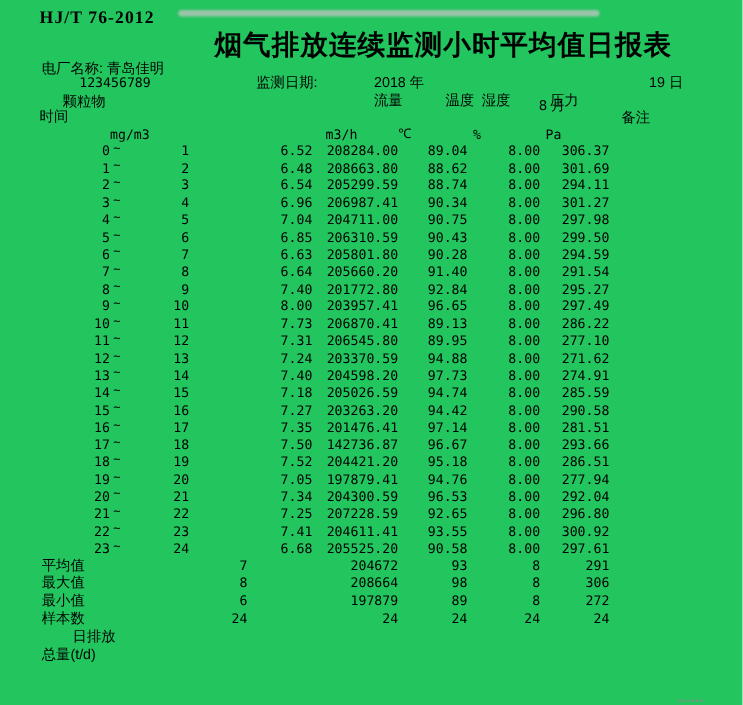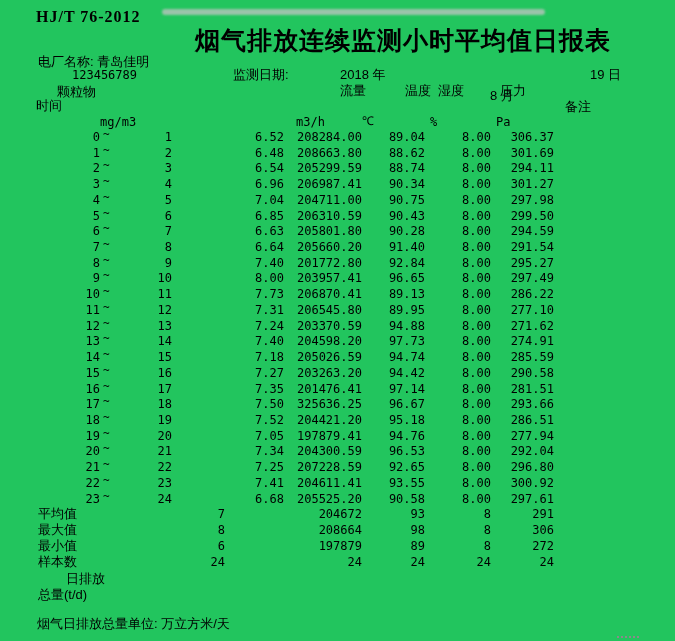--- a/index.html
+++ b/index.html
@@ -232,21 +232,21 @@
         <span class="cell flow">201476.41</span>
         <span class="cell temp">97.14</span>
         <span class="cell hum">8.00</span>
         <span class="cell press">281.51</span>
       </div>
       <div class="row">
         <span class="cell hstart">17</span>
         <span class="cell tilde">~</span>
         <span class="cell hend">18</span>
         <span class="cell pm">7.50</span>
-        <span class="cell flow">325636.25</span>
+        <span class="cell flow">142736.87</span>
         <span class="cell temp">96.67</span>
         <span class="cell hum">8.00</span>
         <span class="cell press">293.66</span>
       </div>
       <div class="row">
         <span class="cell hstart">18</span>
         <span class="cell tilde">~</span>
         <span class="cell hend">19</span>
         <span class="cell pm">7.52</span>
         <span class="cell flow">204421.20</span>
@@ -336,16 +336,15 @@
         <span class="cell v1">24</span>
         <span class="cell flow">24</span>
         <span class="cell temp">24</span>
         <span class="cell hum">24</span>
         <span class="cell press">24</span>
       </div>
     </div>
 
   <div class="abs cjk" style="left:54px;top:570px;margin-left:12px;">日排放</div>
   <div class="abs cjk" style="left:38px;top:586px;">总量(t/d)</div>
-  <div class="abs cjk" style="left:37px;top:615px;">烟气日排放总量单位: 万立方米/天</div>
 
   <div class="abs artifact" style="left:617px;top:636px;"></div>
 </div>
 
 </body></html>

